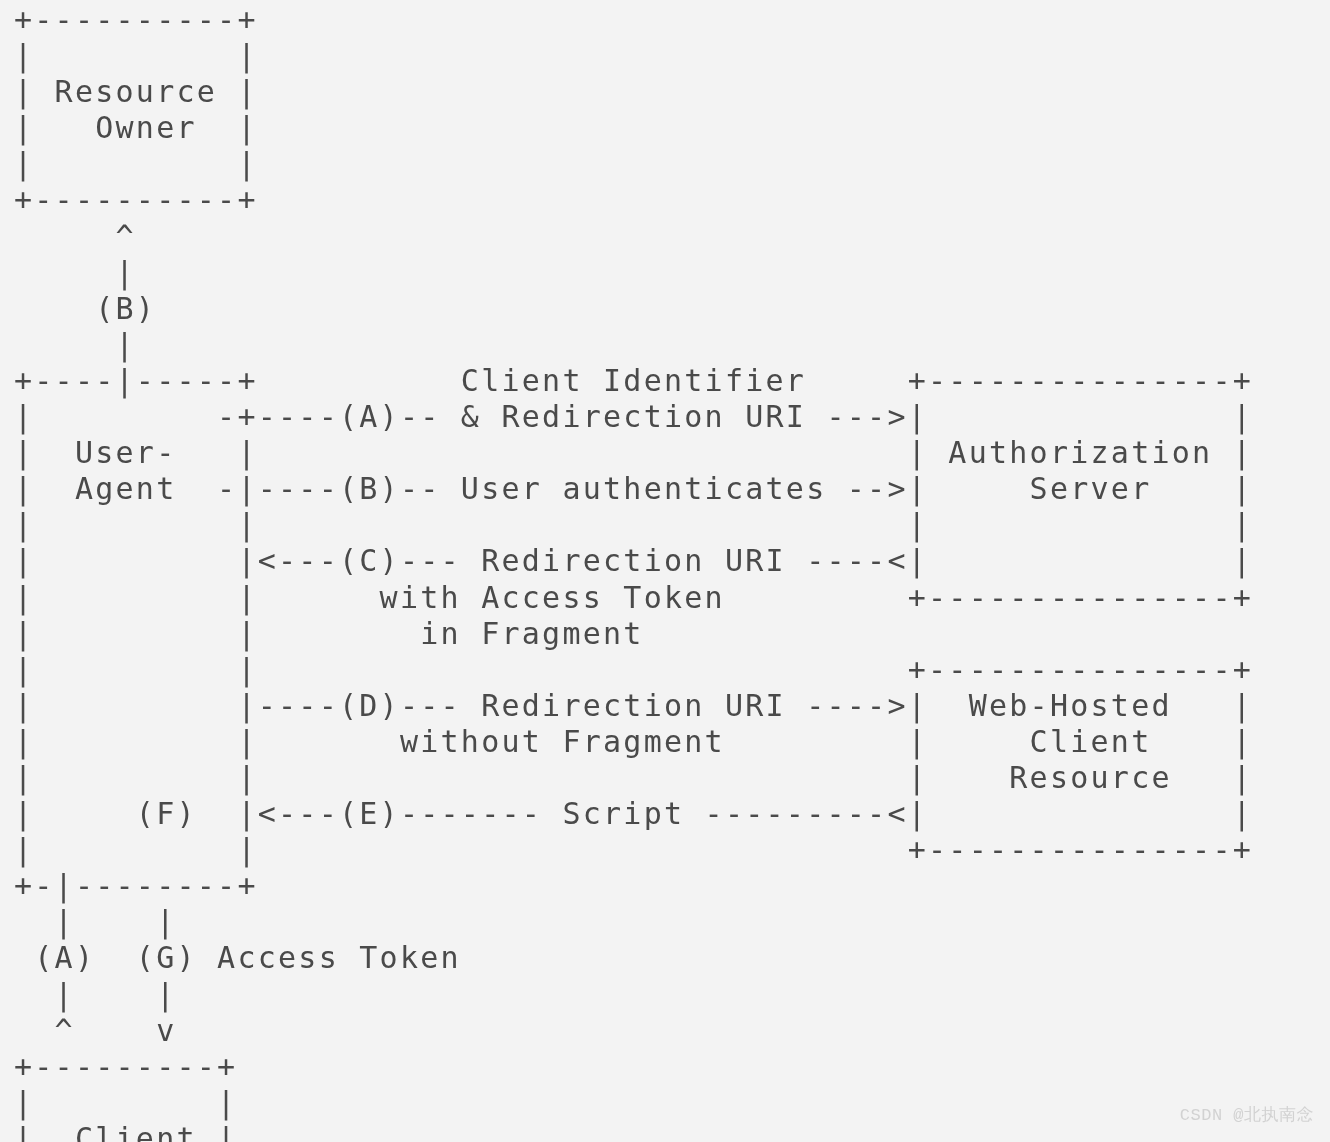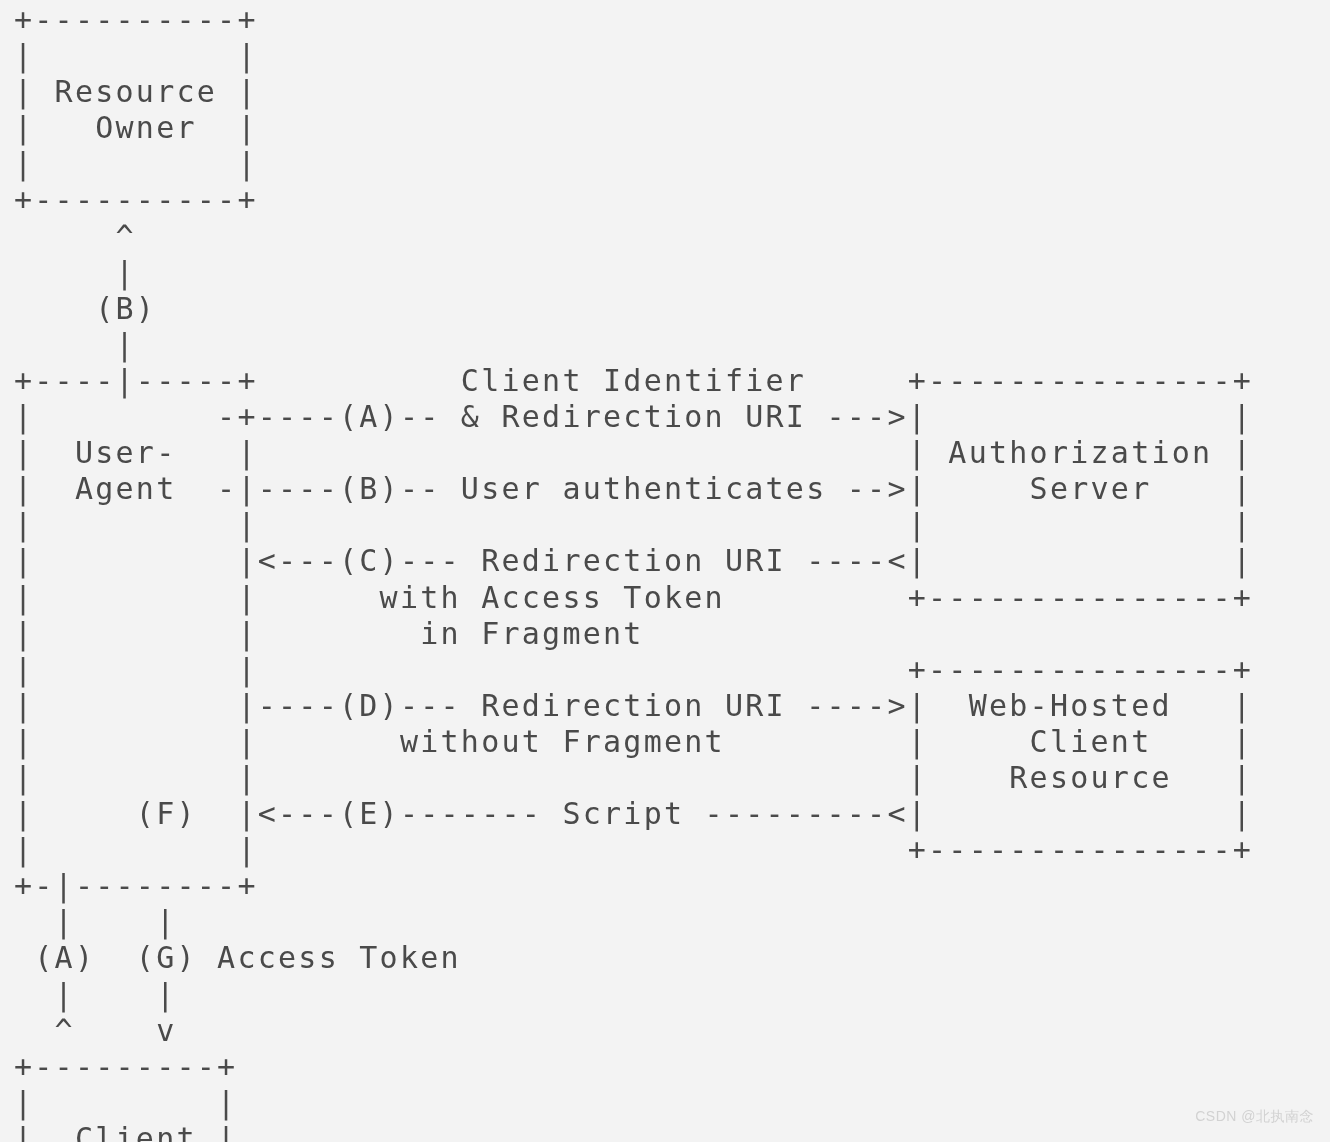--- a/index.html
+++ b/index.html
@@ -27,22 +27,22 @@
     letter-spacing: 2.25px;
     color: #4a4a4a;
     white-space: pre;
     font-weight: 400;
     -webkit-font-smoothing: antialiased;
   }
   #watermark {
     position: absolute;
     right: 16px;
     bottom: 16px;
-    font-family: Liberation Sans, sans-serif;
-    font-size: 14px;
+    font-family: Liberation Mono, monospace;
+    font-size: 17px;
     color: #d2d2d2;
     letter-spacing: 0.5px;
     user-select: none;
     white-space: nowrap;
   }
 </style>
 </head>
 <body>
 
 <pre id="ascii-diagram">+----------+

